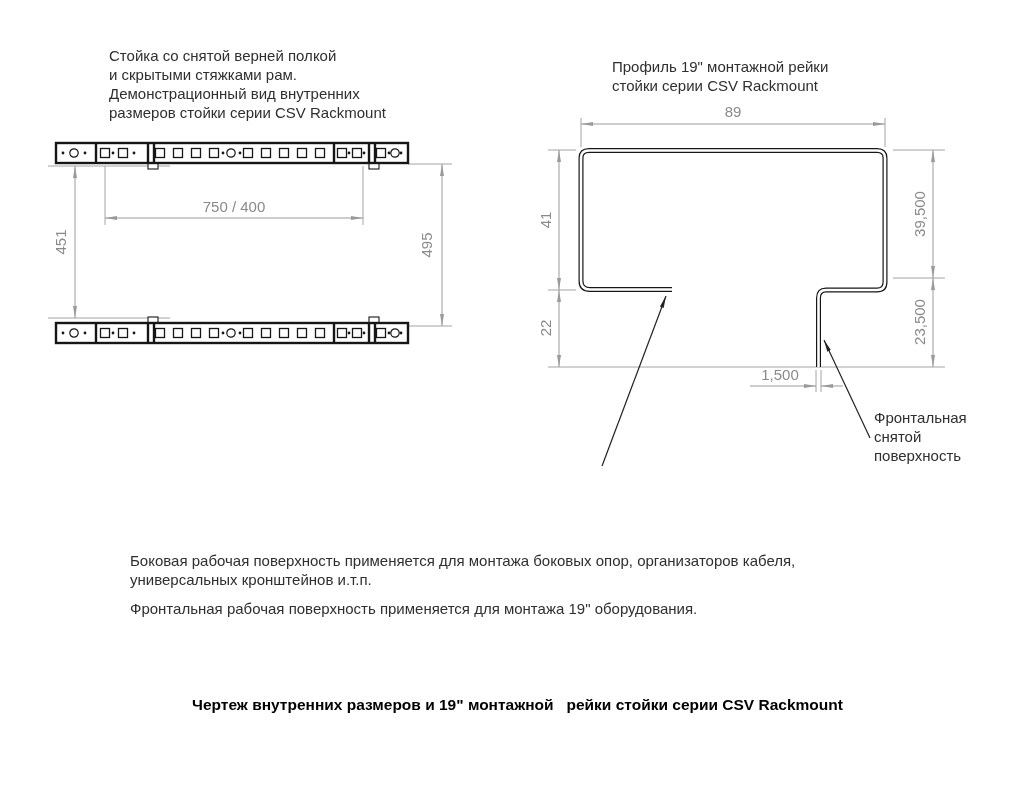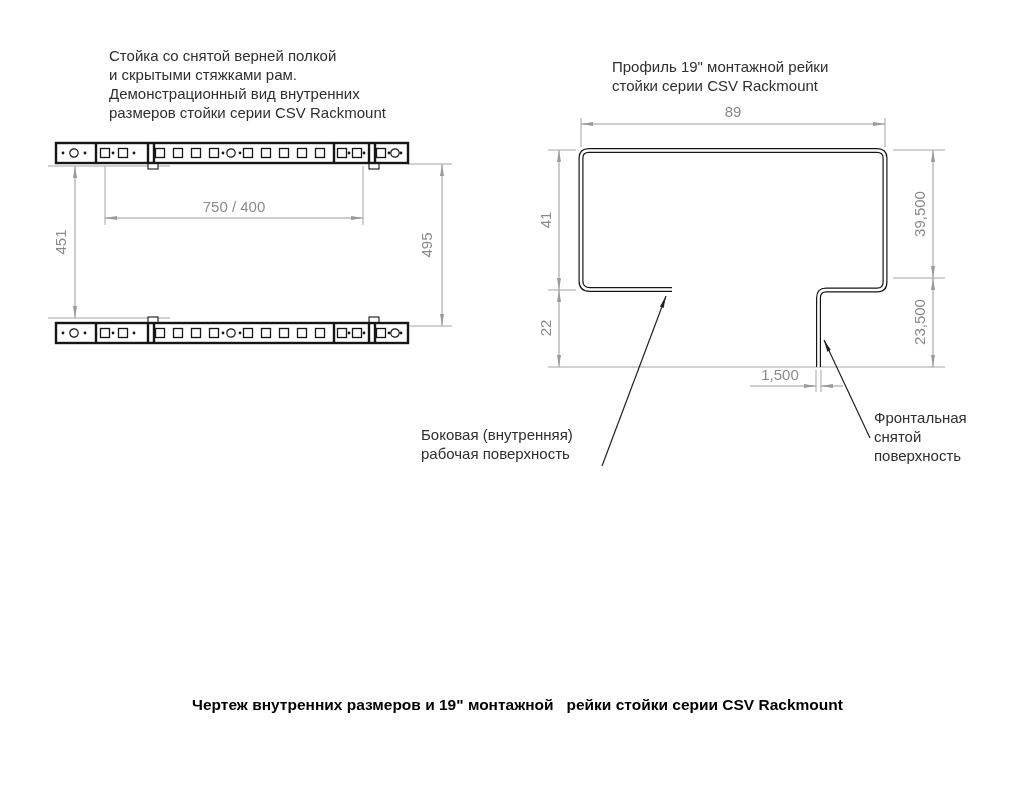--- a/index.html
+++ b/index.html
@@ -182,22 +182,23 @@
     <text transform="translate(385,222) rotate(-90)" text-anchor="middle">23,500</text>
     <text x="240" y="280" text-anchor="middle">1,500</text>
 
     <path class="profile-outer" d="M132,189.5 L50,189.5 Q41,189.5 41,181 L41,58 Q41,50.5 49,50.5 L337,50.5 Q345,50.5 345,58 L345,182 Q345,190 337,190 L286,190 Q278.5,190 278.5,198 L278.5,267"></path>
     <path class="profile-inner" d="M132,189.5 L50,189.5 Q41,189.5 41,181 L41,58 Q41,50.5 49,50.5 L337,50.5 Q345,50.5 345,58 L345,182 Q345,190 337,190 L286,190 Q278.5,190 278.5,198 L278.5,267"></path>
 
     <line class="leader" x1="62" y1="366" x2="126" y2="196" marker-end="url(#a2d)"></line>
     <line class="leader" x1="330" y1="338" x2="284" y2="240" marker-end="url(#a2d)"></line>
   </svg>
 
-  <div class="txt" style="left:421px;top:425px;">Боковая (внутренняя)
-рабочая поверхность</div>
   <div class="txt" style="left:874px;top:408px;">Фронтальная
 снятой
 поверхность</div>
 
+  <div class="txt" style="left:130px;top:551px;width:810px;">Боковая рабочая поверхность применяется для монтажа боковых опор, организаторов кабеля,
+универсальных кронштейнов и.т.п.</div>
+  <div class="txt" style="left:130px;top:599px;width:810px;">Фронтальная рабочая поверхность применяется для монтажа 19" оборудования.</div>
 
   <div class="footer">Чертеж внутренних размеров и 19" монтажной   рейки стойки серии CSV Rackmount</div>
 
 </div>
 
 </body></html>

